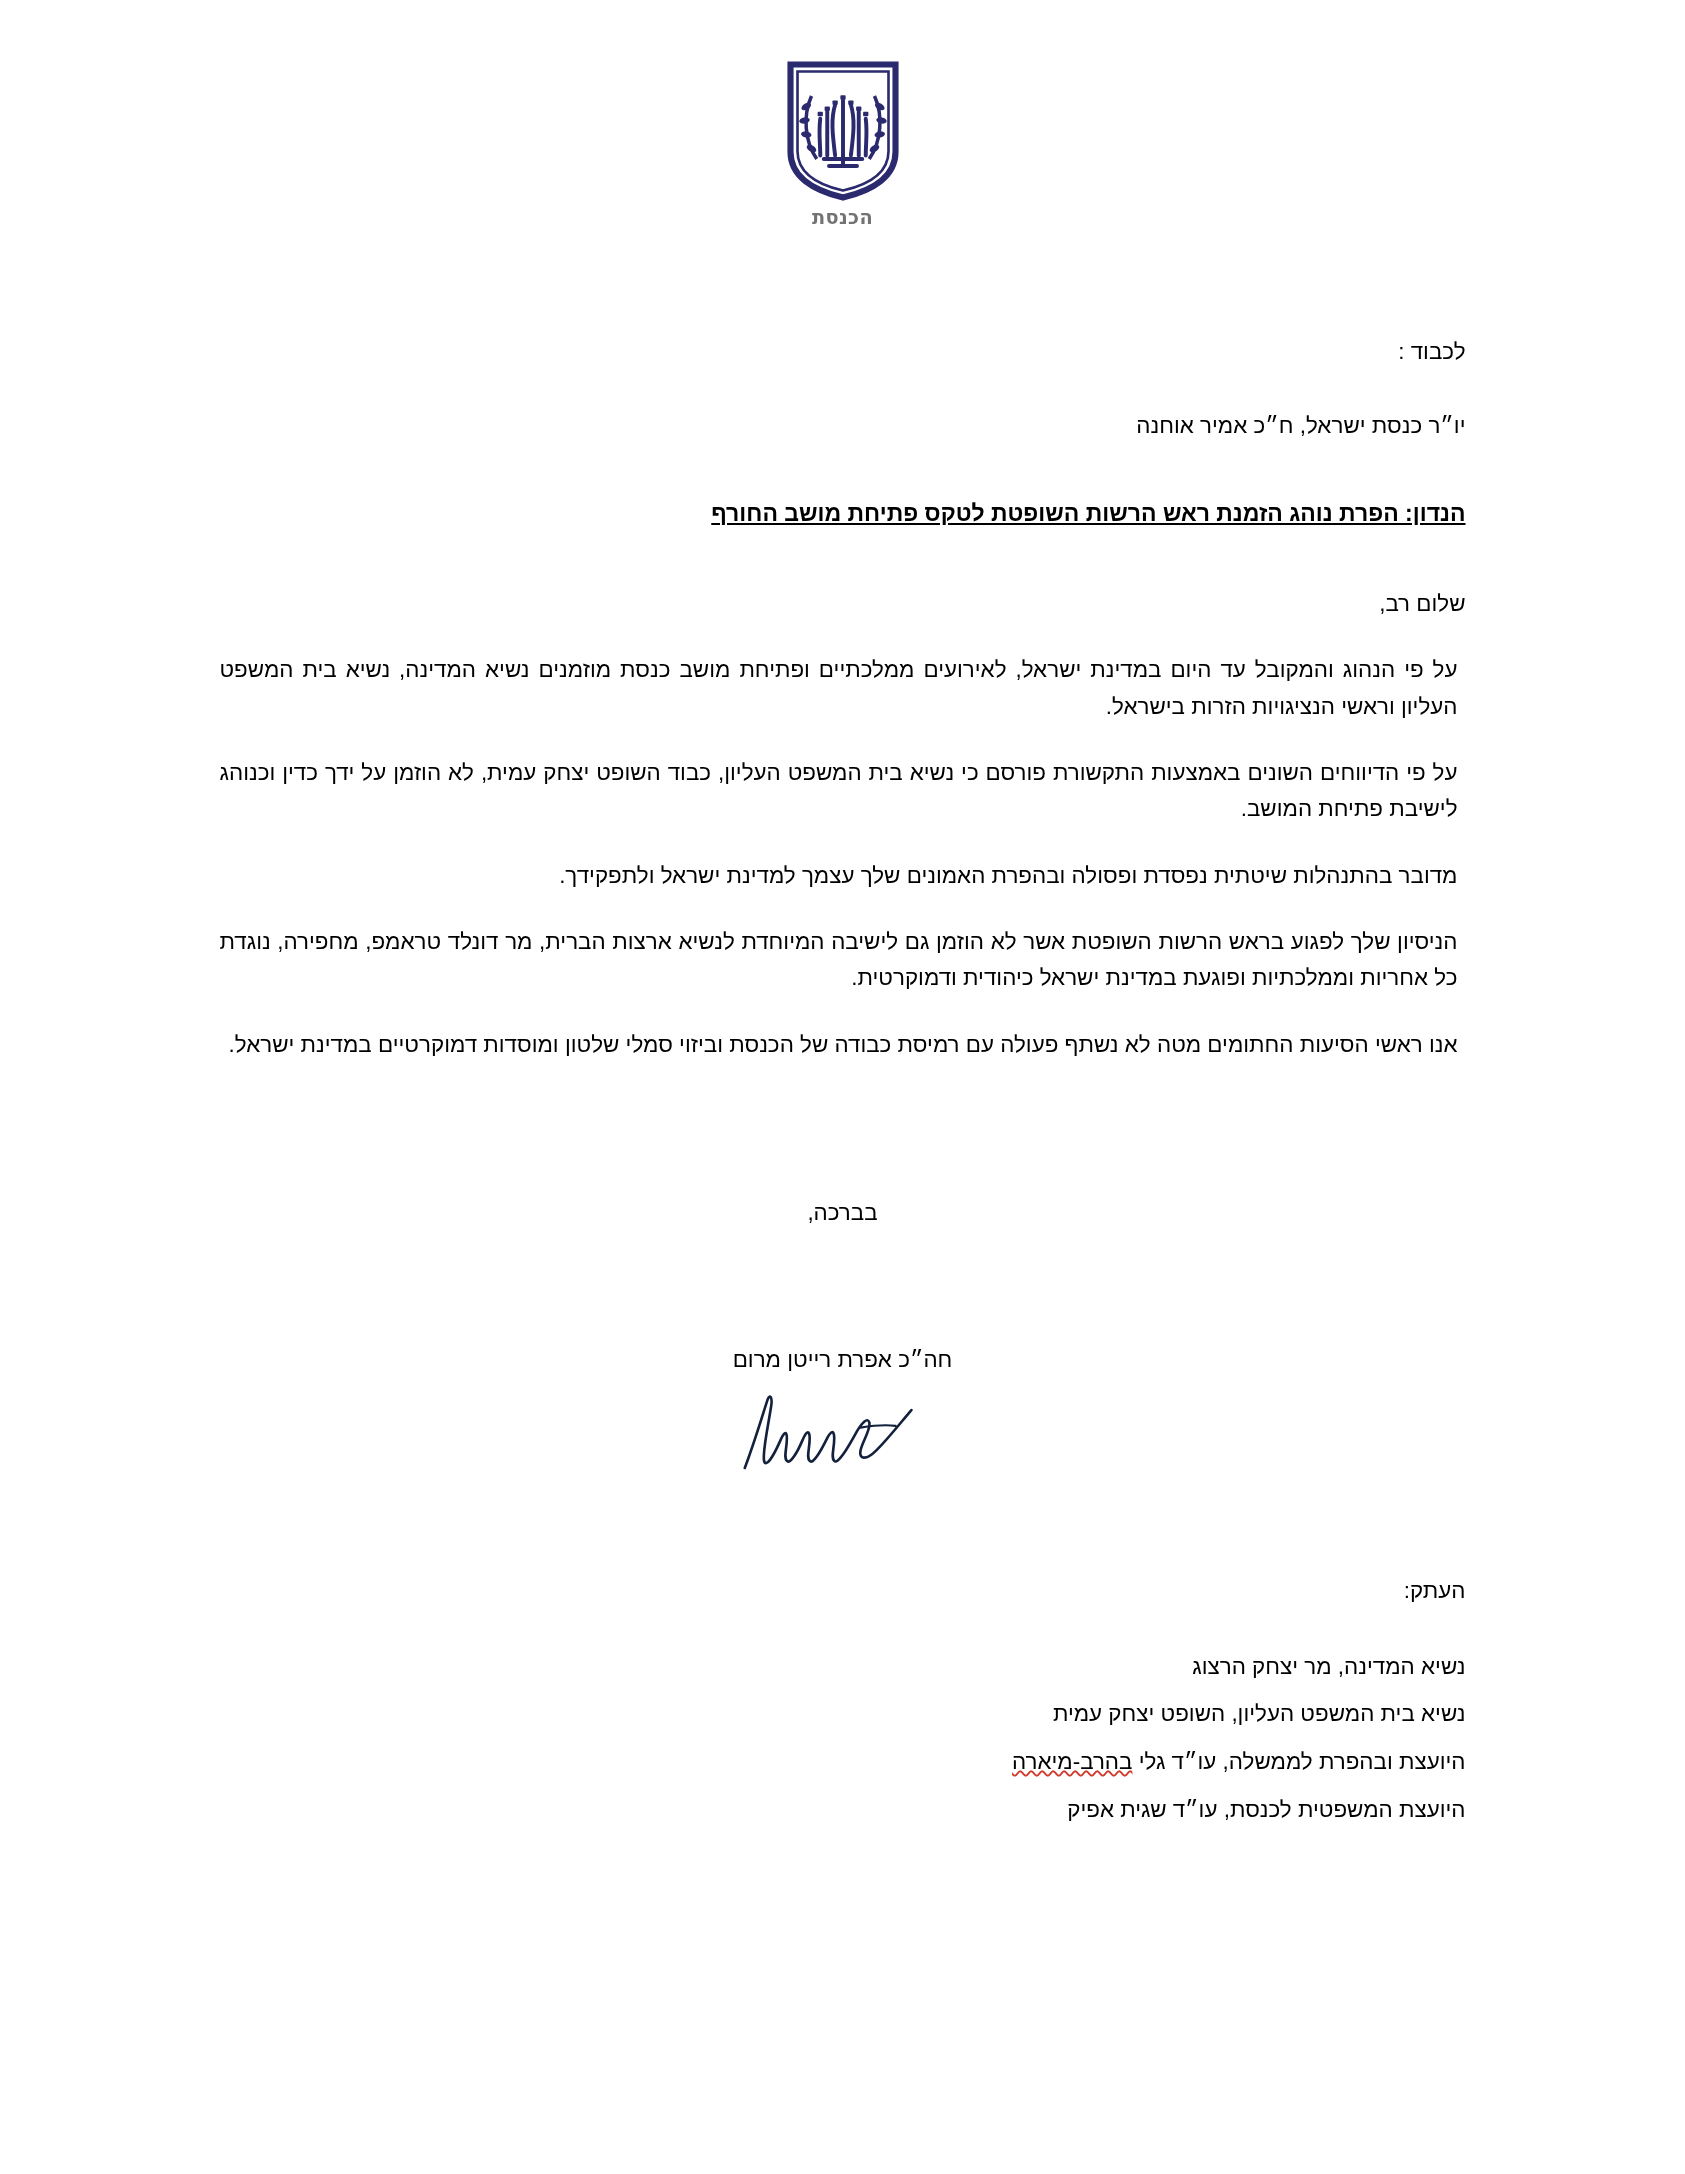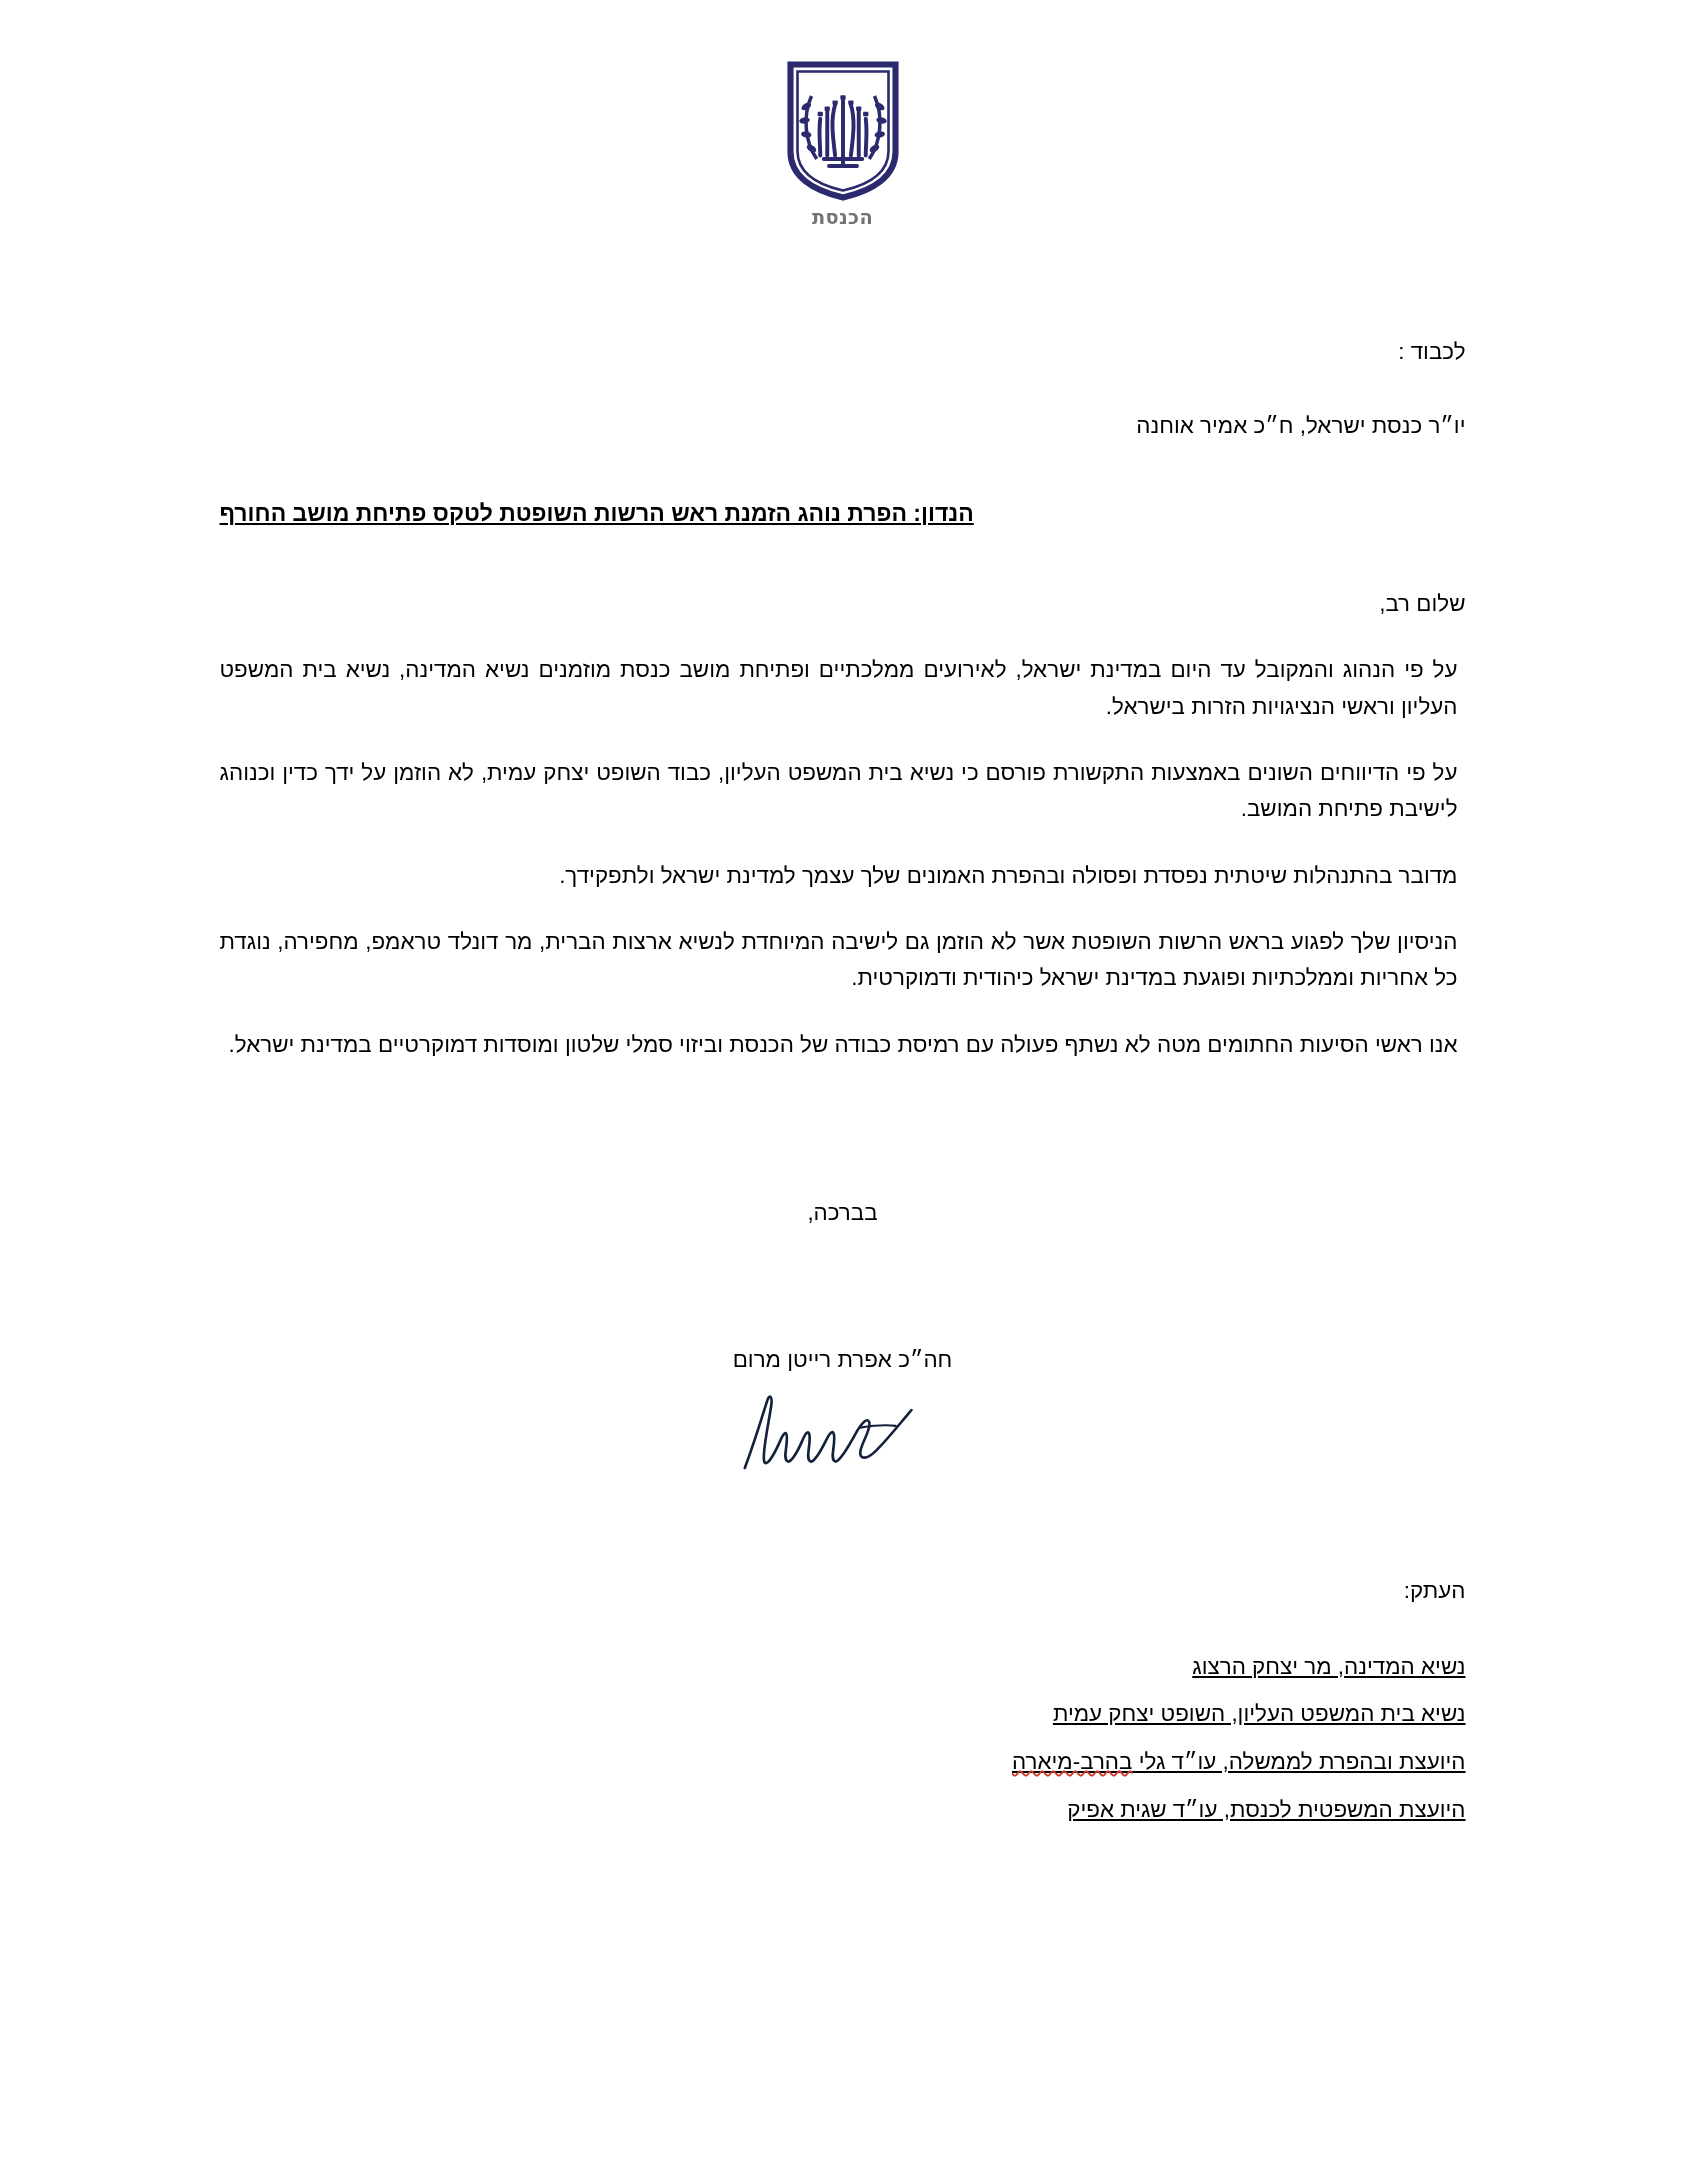--- a/index.html
+++ b/index.html
@@ -71,21 +71,21 @@
     font-size: 22.4px;
   }
   .addressee {
     margin-top: 37px;
     font-size: 22.4px;
   }
   .subject {
     margin-top: 51px;
     font-weight: bold;
     text-decoration: underline;
-    text-align: left;
+    text-align: right;
     font-size: 23px;
   }
   .greeting {
     margin-top: 54px;
   }
   p.para {
     margin: 30px 8px 0 0;
     text-align: justify;
     text-justify: inter-word;
   }
@@ -107,21 +107,20 @@
   }
   .cc-label {
     margin-top: 81px;
     font-size: 22.4px;
   }
   .cc-list {
     margin-top: 39px;
     list-style: none;
     padding: 0;
     margin-right: 0;
-    text-decoration: underline;
   }
   .cc-list li {
     margin-top: 11.4px;
     font-size: 22.4px;
   }
   .spell-underline {
     text-decoration: underline;
     text-decoration-style: wavy;
     text-decoration-color: #d03a2c;
     text-decoration-thickness: 1.8px;

